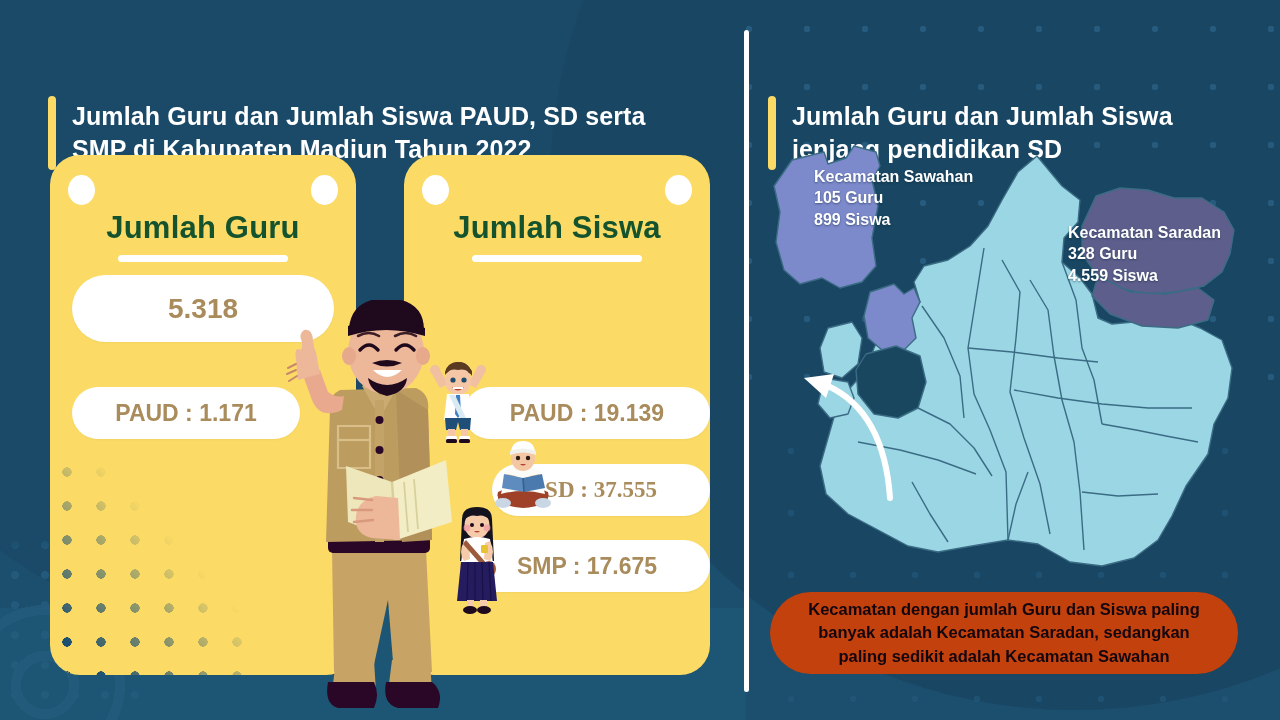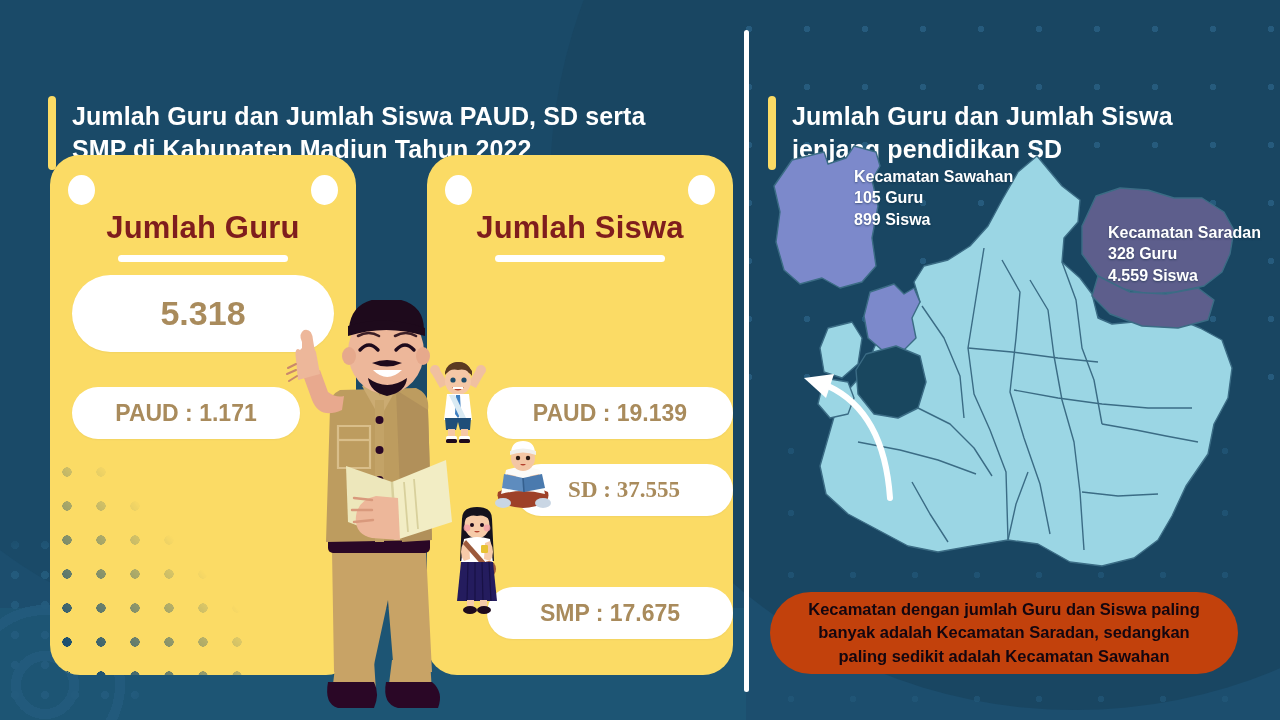--- a/index.html
+++ b/index.html
@@ -76,53 +76,53 @@
     position:absolute; left:744px; top:30px; width:5px; height:662px;
     background:#ffffff; border-radius:3px;
   }
 
   
   .card {
     position:absolute; top:155px; width:306px; height:520px;
     background:#FBDB65; border-radius:30px;
   }
   #card-guru  { left:50px; }
-  #card-siswa { left:427px; }
+  #card-siswa { left:404px; }
   .card-hole {
     position:absolute; top:20px; width:27px; height:30px;
     background:#ffffff; border-radius:50%;
   }
   .hole-l { left:18px; }
   .hole-r { right:18px; }
   .card-title {
     position:absolute; top:55px; left:0; right:0; text-align:center;
-    font-size:31px; font-weight:bold; color:#7f1d1d; letter-spacing:.2px;
+    font-size:31px; font-weight:bold; color:#14532d; letter-spacing:.2px;
   }
   .card-underline {
     position:absolute; top:100px; left:50%; transform:translateX(-50%);
     width:170px; height:7px; background:#ffffff; border-radius:4px;
   }
   .pill {
     position:absolute; background:#ffffff; border-radius:40px;
     display:flex; align-items:center; justify-content:center;
     color:#A98B5C; font-weight:bold; box-shadow:0 1px 2px rgba(0,0,0,.04);
   }
   .pill-total {
-    top:120px; left:22px; width:262px; height:77px; font-size:34px;
+    top:120px; left:22px; width:262px; height:67px; font-size:28px;
   }
   .pill-row { height:52px; font-size:23px; }
 
   
   #guru-paud { top:232px; left:22px;  width:228px; }
   #guru-sd   { top:309px; left:58px;  width:228px; }
   #guru-smp  { top:385px; left:22px;  width:228px; }
   
   #siswa-paud { top:232px; left:60px; width:246px; }
   #siswa-sd   { top:309px; left:88px; width:218px;font-family:Liberation Serif, serif; }
-  #siswa-smp  { top:385px; left:60px; width:246px;margin-top:47px; }
+  #siswa-smp  { top:385px; left:60px; width:246px; }
 
   
   .card-dots {
     position:absolute; left:0; bottom:0; width:200px; height:220px;
     border-bottom-left-radius:30px; overflow:hidden;
     background-image:radial-gradient(#1d5070 4.6px, transparent 4.8px);
     background-size:34px 34px;
     -webkit-mask-image:linear-gradient(to top right, #000 12%, transparent 62%);
     mask-image:linear-gradient(to top right, #000 12%, transparent 62%);
   }
@@ -131,21 +131,21 @@
   .illus { position:absolute; }
   #teacher { left:276px; top:300px; width:215px; height:420px; z-index:6; }
   #kid-paud { left:428px; top:358px; width:60px; height:86px; z-index:7; }
   #kid-sd   { left:490px; top:440px; width:66px; height:72px; z-index:7; }
   #kid-smp  { left:448px; top:505px; width:58px; height:110px; z-index:7; }
 
   
   #map-wrap { position:absolute; left:762px; top:142px; width:502px; height:438px; }
   .map-label {
     position:absolute; color:#ffffff; font-weight:bold; font-size:16px;
-    line-height:1.33; white-space:pre-line; text-shadow:0 1px 2px rgba(12,40,60,.5);margin-left:40px;
+    line-height:1.33; white-space:pre-line; text-shadow:0 1px 2px rgba(12,40,60,.5);
   }
   #label-sawahan { left:52px; top:24px; }
   #label-saradan { left:306px; top:80px; }
 
   
   #caption {
     position:absolute; left:770px; top:592px; width:468px; height:82px;
     background:#c2410c; border-radius:41px;
     display:flex; align-items:center; justify-content:center; text-align:center;
     padding:0 16px;

